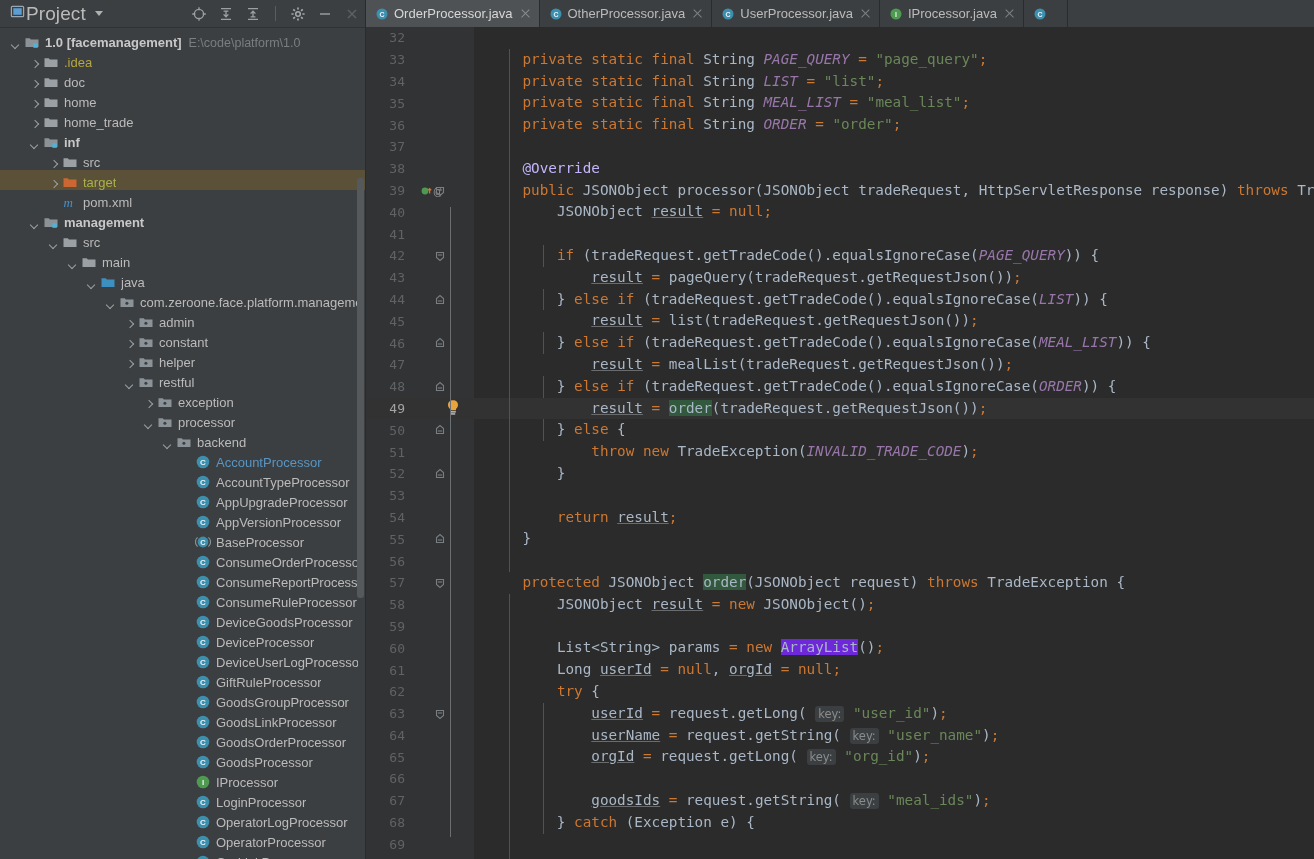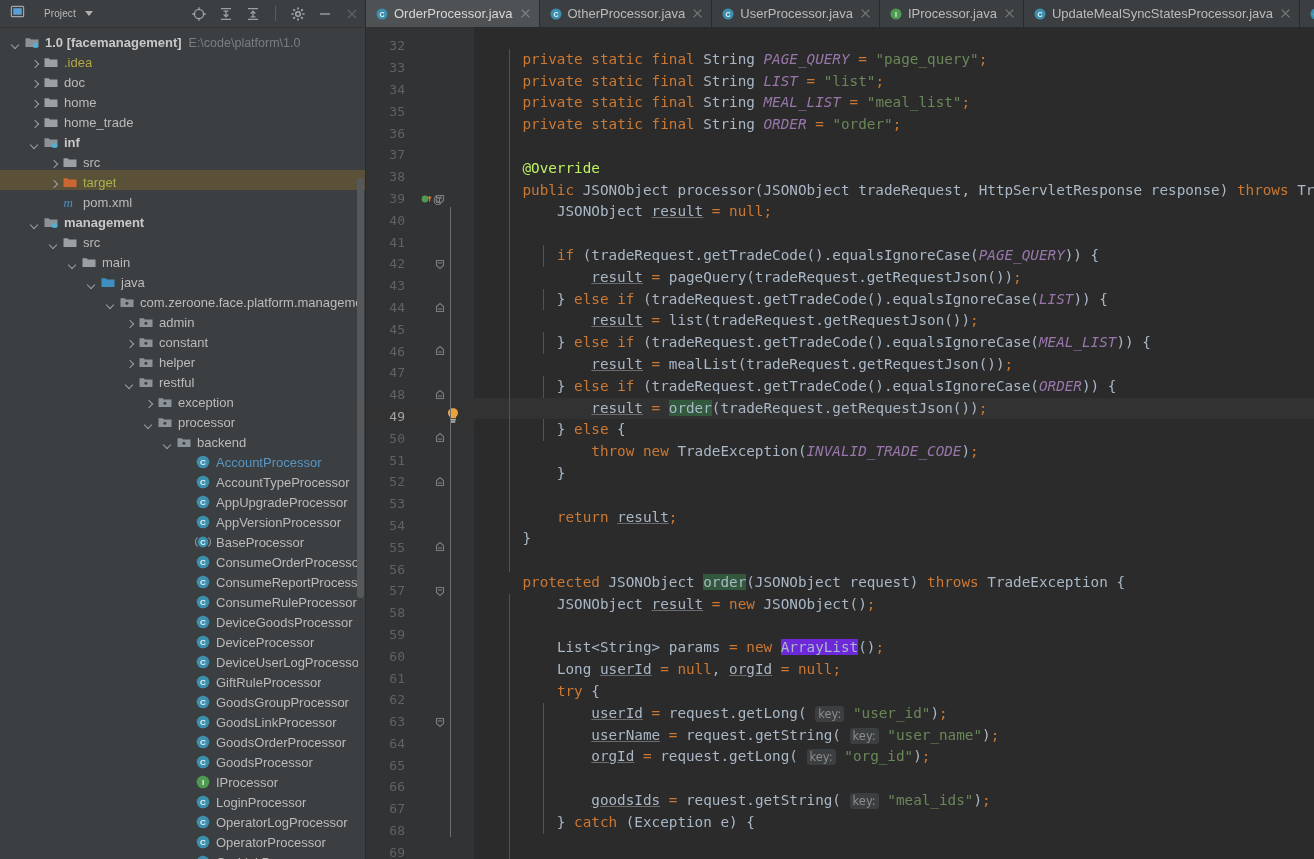--- a/index.html
+++ b/index.html
@@ -20,22 +20,22 @@
     position: relative;
   }
   #panel-header {
     height: 28px; flex: 0 0 28px;
     background: #3c3f41;
     display: flex; align-items: center;
     padding: 0 6px 0 10px;
     border-bottom: 1px solid #323232;
   }
   .ph-title {
-    color: #bbbbbb; font-size: 10px; letter-spacing: .1px;
-    margin-left: 19px;
+    color: #bbbbbb; font-size: 19px; letter-spacing: .1px;
+    margin-left: 1px;
   }
   .ph-caret {
     margin-left: 9px; width: 0; height: 0;
     border-left: 4px solid transparent; border-right: 4px solid transparent;
     border-top: 5px solid #b0b0b0;
   }
   .ph-spacer { flex: 1; }
   .ph-icons { display: flex; align-items: center; gap: 11px; }
   .ph-icon { width: 16px; height: 16px; display: block; opacity: .82; }
   .ph-sep { width: 1px; height: 15px; background: #5a5d5e; margin: 0 3px; }
@@ -100,21 +100,21 @@
     width: 11px; height: 1.4px; background: #cfcfcf;
   }
   .tab-close::before { transform: rotate(45deg); }
   .tab-close::after  { transform: rotate(-45deg); }
   .cls-ico { width: 14px; height: 14px; flex: 0 0 14px; }
 
   
   #code-wrap { flex: 1; display: flex; position: relative; background: #2b2b2b; overflow: hidden; }
   #gutter {
     width: 108px; flex: 0 0 108px; background: #313335;
-    position: relative; padding-top: 8px;
+    position: relative; padding-top: 0;
   }
   #gutter .gl {
     height: 21.8px; display: flex; align-items: center;
     position: relative;
   }
   .lnum {
     width: 46px; text-align: right; padding-right: 7px;
     color: #606366; font-size: 13px;
     font-family: "DejaVu Sans Mono", monospace;
   }
@@ -135,21 +135,21 @@
   }
   .cl.cur { background: #323232; }
   
   #indent-guides { position: absolute; left: 0; top: 0; width: 100%; height: 100%; pointer-events: none; }
   .iguide { position: absolute; width: 1px; background: #4f5355; }
 
   .kw  { color: #cc7832; }
   .typ { color: #a9b7c6; }
   .str { color: #6a8759; }
   .cst { color: #9876aa; font-style: italic; }
-  .ann { color: #bef264; }
+  .ann { color: #c4b5fd; }
   .mth { color: #a9b7c6; }
   .ul  { text-decoration: underline; text-decoration-color: #6b6b6b; }
   .hl-green { background: #32593d; }
   .hl-olive { background: #6d28d9; }
   .hint {
     background: #3b3f41; color: #8c8c8c; font-size: 11.5px;
     border-radius: 3px; padding: 1px 3px 1px 3px;
     font-family: "DejaVu Sans", sans-serif;
   }
   #tree-scroll { position: absolute; right: 2px; top: 150px; width: 7px; height: 420px; background: #55595b; border-radius: 3px; }
@@ -579,28 +579,20 @@
               <text x="8" y="11.4" text-anchor="middle" font-family="Liberation Sans, sans-serif" font-size="8" font-weight="bold" fill="#eaf6ea">I</text>
             </svg></span>
           <span class="tname">IProcessor.java</span>
           <span class="tab-close"></span>
         </div>
         <div class="tab">
           <span class="cls-ico"><svg width="14" height="14" viewBox="0 0 16 16">
               <circle cx="8" cy="8" r="6.3" fill="#3d8fae"></circle>
               <text x="8" y="11.4" text-anchor="middle" font-family="Liberation Sans, sans-serif" font-size="8" font-weight="bold" fill="#e8f4f8">C</text>
             </svg></span>
-          <span class="tname">UpdateMealSyncStatesProcessor.java</span>
-          <span class="tab-close"></span>
-        </div>
-        <div class="tab">
-          <span class="cls-ico"><svg width="14" height="14" viewBox="0 0 16 16">
-              <circle cx="8" cy="8" r="6.3" fill="#3d8fae"></circle>
-              <text x="8" y="11.4" text-anchor="middle" font-family="Liberation Sans, sans-serif" font-size="8" font-weight="bold" fill="#e8f4f8">C</text>
-            </svg></span>
           <span class="tname"></span>
         </div>
       </div>
     <div id="code-wrap">
       <div id="gutter">
           <div class="gl">
             <span class="lnum">32</span>
           </div>
           <div class="gl">
             <span class="lnum">33</span>

